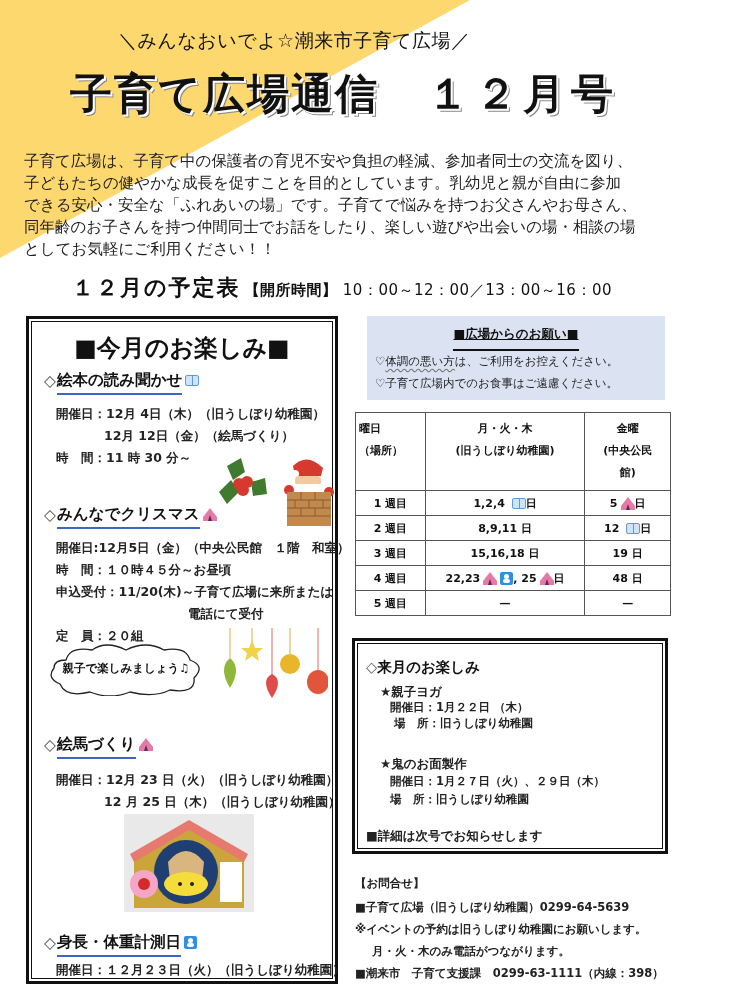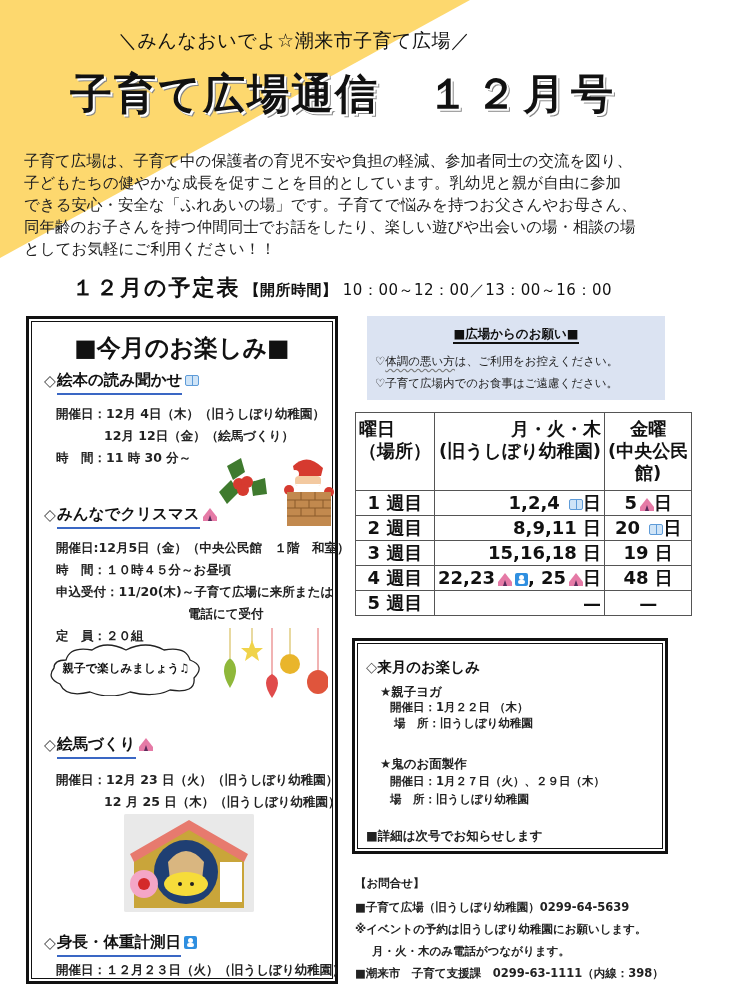--- a/index.html
+++ b/index.html
@@ -83,34 +83,34 @@
 
   .ema-photo { position: absolute; left: 92px; top: 492px; width: 130px; height: 98px; background: #ececec; border-radius: 2px; overflow: hidden; }
 
   
   .notice-box {
     position: absolute; left: 367px; top: 316px; width: 298px; height: 84px; background: #dbe3f2;
   }
   .notice-title {
     position: absolute; left: 0; right: 0; top: 10px; text-align: center; font-size: 12.5px; font-weight: bold;
   }
-  .notice-title span { border-bottom: 2px solid #111; padding-bottom: 1px; }
+  .notice-title span { border-bottom: 2px solid #111; padding-bottom: 8px; text-decoration: underline; }
   .notice-line { position: absolute; left: 8px; font-size: 11.5px; white-space: nowrap; color: #222; }
   .notice-line .wavy { text-decoration: underline wavy #777; text-underline-offset: 3px; }
 
   
   .sched-table {
-    position: absolute; left: 355px; top: 412px; width: 316px; border-collapse: collapse; font-size: 18px; font-weight: bold;
+    position: absolute; left: 355px; top: 412px; width: 316px; border-collapse: collapse; font-size: 11px; font-weight: bold;
   }
   .sched-table td, .sched-table th {
     border: 1px solid #555; padding: 0 3px; height: 25px; white-space: nowrap;
   }
   .sched-table th { font-weight: bold; vertical-align: top; padding-top: 5px; line-height: 22px; height: 78px; }
   .sched-table .c0 { width: 70px; text-align: left; }
-  .sched-table .c1 { width: 160px; text-align: right; }
+  .sched-table .c1 { width: 160px; text-align: center; }
   .sched-table .c2 { width: 86px; text-align: center; }
   .sched-table td.c0 { text-align: center; }
 
   
   .next-box {
     position: absolute; left: 352px; top: 638px; width: 316px; height: 216px;
     border: 3px solid #111; padding: 2px;
   }
   .next-inner { position: relative; width: 100%; height: 100%; border: 1px solid #111; }
   .next-title { position: absolute; left: 8px; top: 14px; font-size: 14.5px; font-weight: bold; white-space: nowrap; }
@@ -288,21 +288,21 @@
     <td class="c0">1 週目</td>
     <td class="c1"><span>1,2,4</span> <span class="icon-book"></span><span>日</span></td>
     <td class="c2"><span>5</span><svg class="icon-tent" viewBox="0 0 14 13">
             <path d="M7 0 L14 9 L14 13 L0 13 L0 9 Z" fill="#e57aa6"></path>
             <path d="M5 13 L7 7 L9 13 Z" fill="#5a2a5a"></path>
           </svg><span>日</span></td>
   </tr>
   <tr>
     <td class="c0">2 週目</td>
     <td class="c1">8,9,11 日</td>
-    <td class="c2"><span>20</span> <span class="icon-book"></span><span>日</span></td>
+    <td class="c2"><span>12</span> <span class="icon-book"></span><span>日</span></td>
   </tr>
   <tr>
     <td class="c0">3 週目</td>
     <td class="c1">15,16,18 日</td>
     <td class="c2">19 日</td>
   </tr>
   <tr>
     <td class="c0">4 週目</td>
     <td class="c1"><span>22,23</span><svg class="icon-tent" viewBox="0 0 14 13">
             <path d="M7 0 L14 9 L14 13 L0 13 L0 9 Z" fill="#e57aa6"></path>

